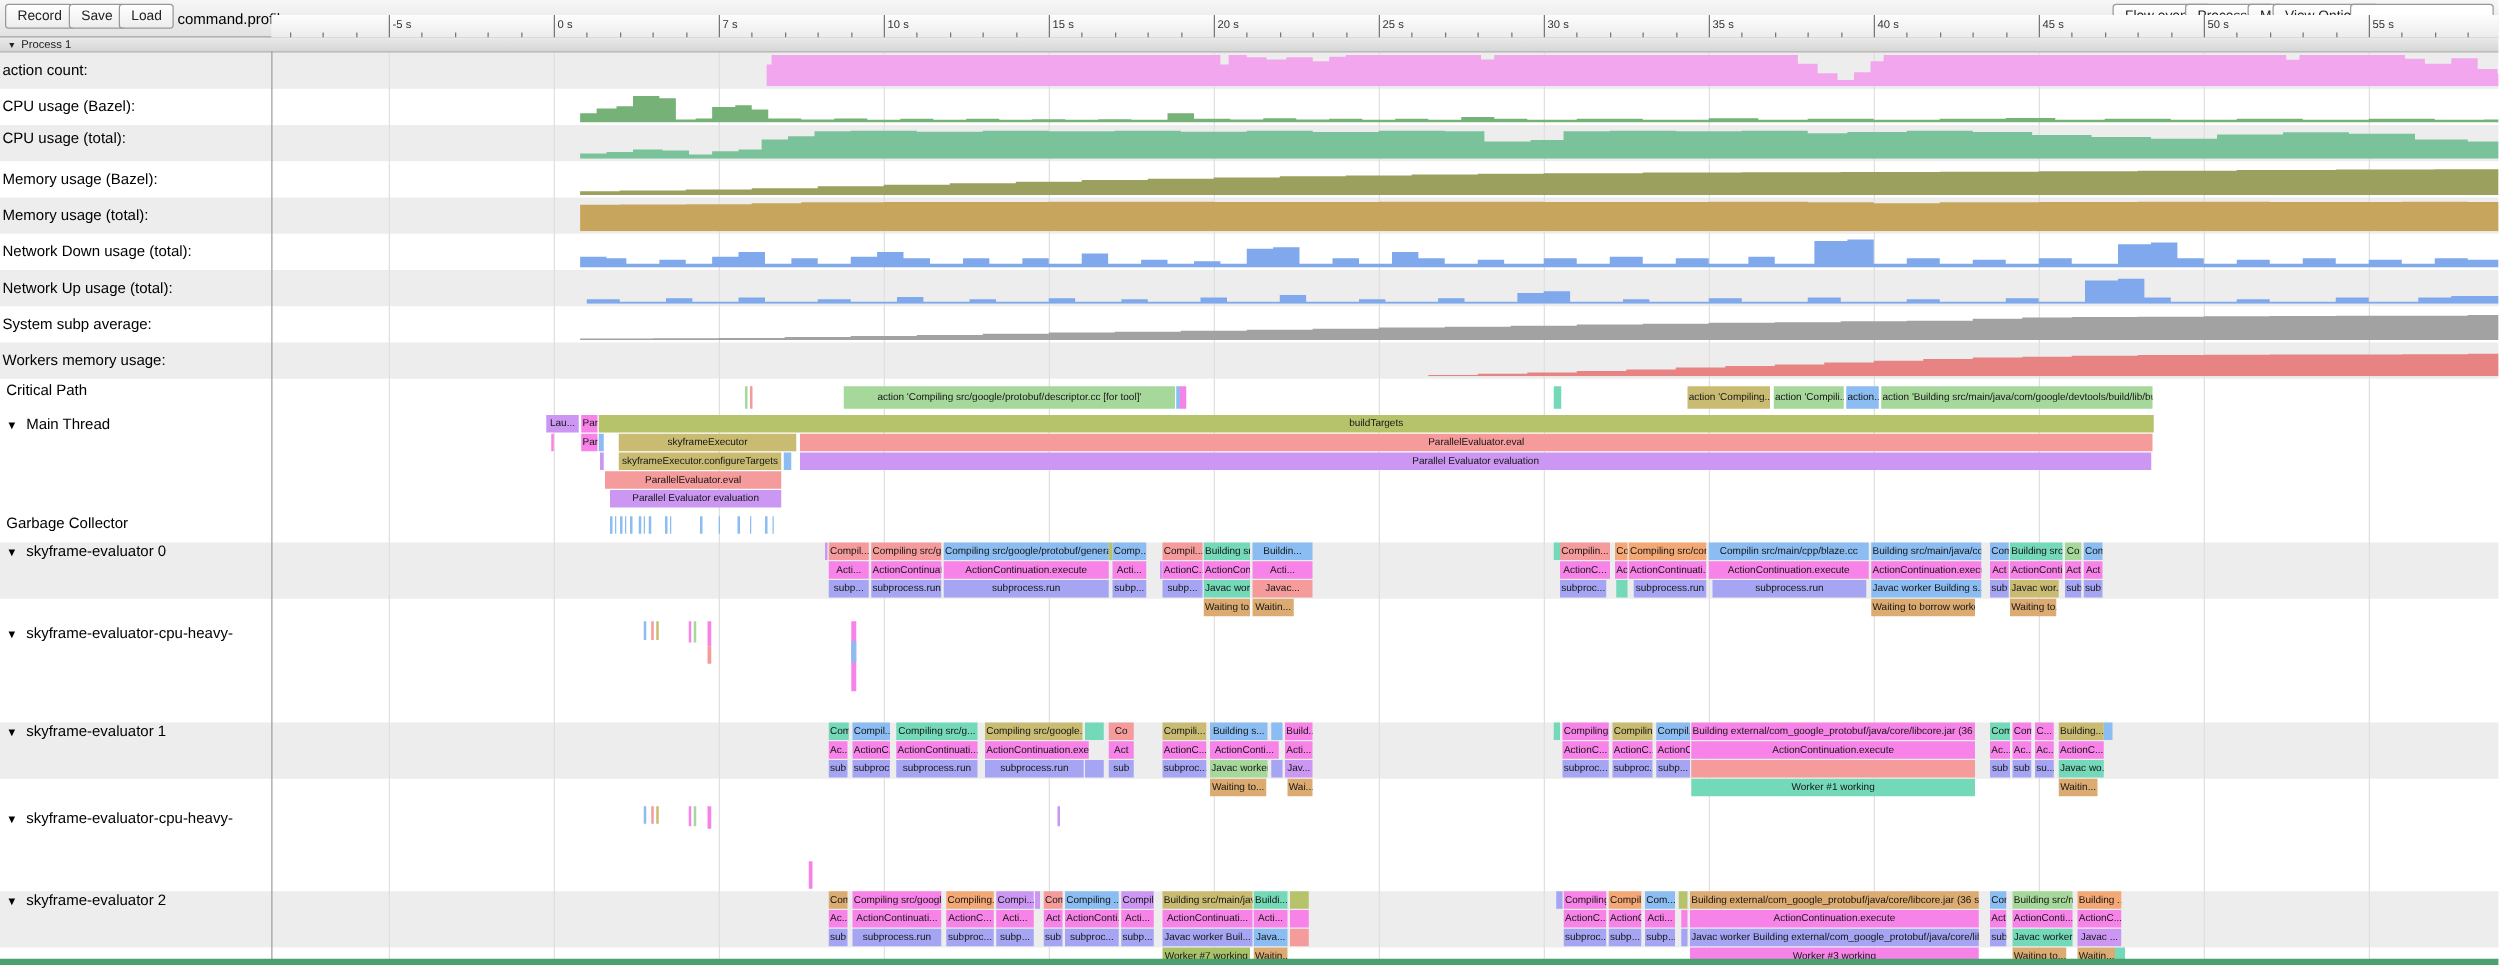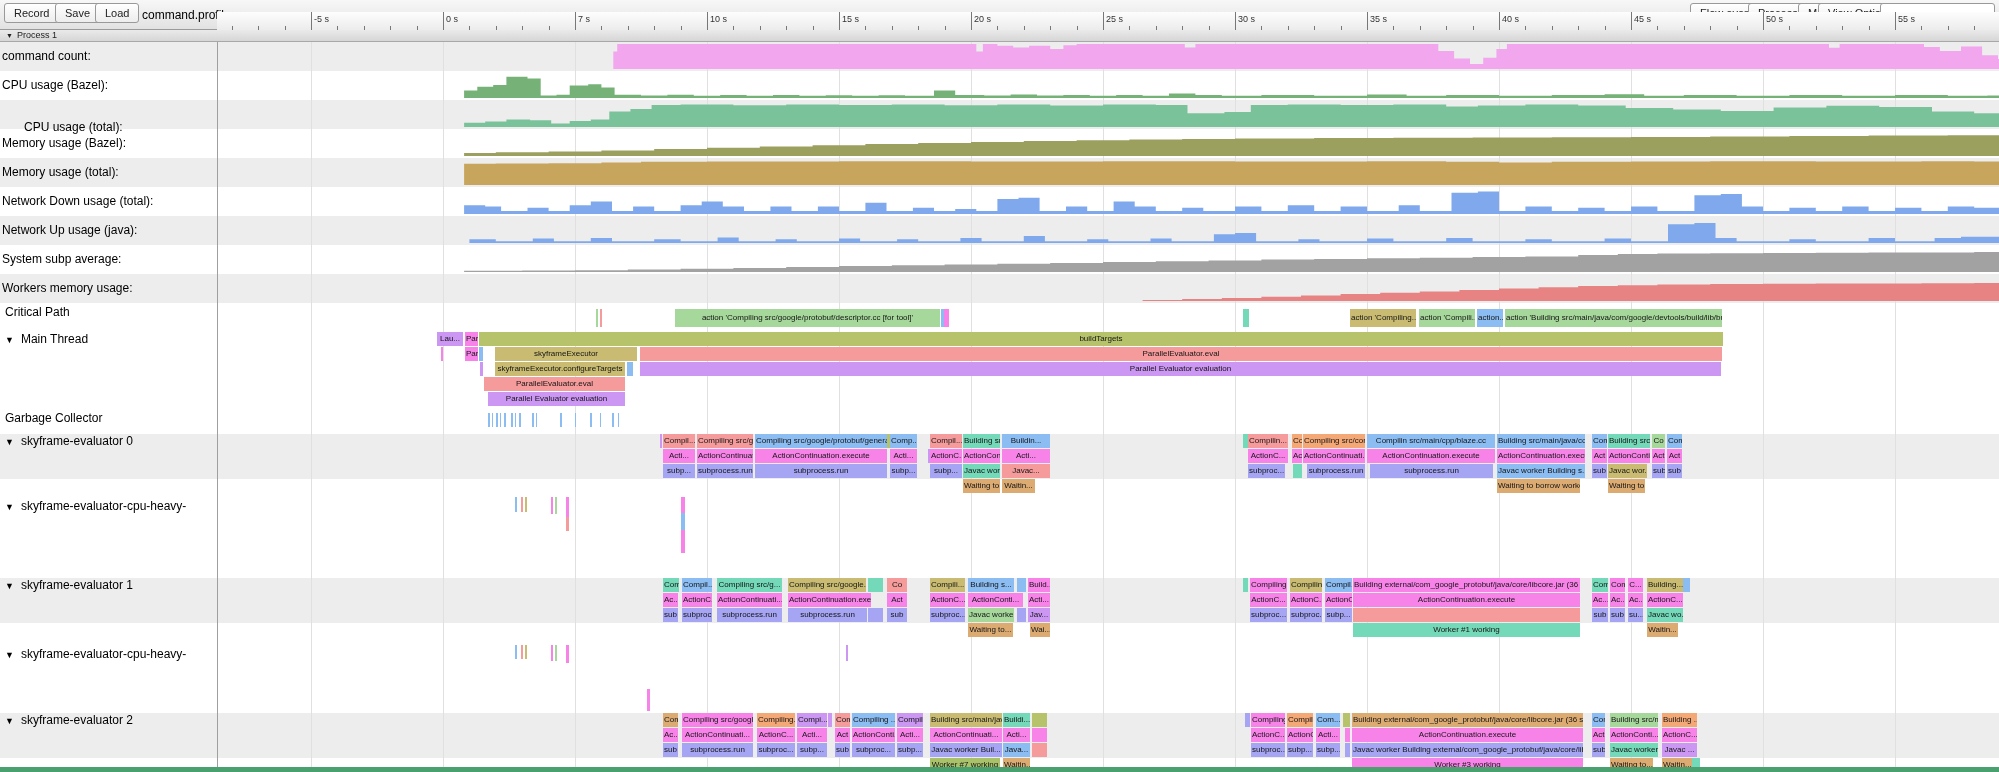--- a/index.html
+++ b/index.html
@@ -147,45 +147,45 @@
       <div class="gridline" style="left: 707px;"></div>
       <div class="gridline" style="left: 839px;"></div>
       <div class="gridline" style="left: 971px;"></div>
       <div class="gridline" style="left: 1103px;"></div>
       <div class="gridline" style="left: 1235px;"></div>
       <div class="gridline" style="left: 1367px;"></div>
       <div class="gridline" style="left: 1499px;"></div>
       <div class="gridline" style="left: 1631px;"></div>
       <div class="gridline" style="left: 1763px;"></div>
       <div class="gridline" style="left: 1895px;"></div>
-      <div class="rowlabel" style="top: 49px;">command count:</div>
+      <div class="rowlabel" style="top: 49px;">action count:</div>
       <svg class="chart" width="1999" height="25" viewBox="0 0 1999 25" preserveAspectRatio="none" style="top: 44px;">
         <path d="M609.3,25 L609.3,25.0 L613.3,25.0 L613.3,7.5 L617.2,7.5 L617.2,0.0 L971.0,0.0 L971.0,0.0 L976.3,0.0 L976.3,7.5 L982.9,7.5 L982.9,0.0 L997.4,0.0 L997.4,1.8 L1013.2,1.8 L1013.2,3.5 L1029.1,3.5 L1029.1,1.8 L1050.2,1.8 L1050.2,5.0 L1063.4,5.0 L1063.4,1.3 L1076.6,1.3 L1076.6,0.0 L1176.9,0.0 L1176.9,0.0 L1184.8,0.0 L1184.8,3.5 L1195.4,3.5 L1195.4,0.0 L1425.1,0.0 L1425.1,0.0 L1438.3,0.0 L1438.3,7.0 L1454.1,7.0 L1454.1,14.5 L1470.0,14.5 L1470.0,20.0 L1483.2,20.0 L1483.2,13.8 L1496.4,13.8 L1496.4,5.0 L1506.9,5.0 L1506.9,0.0 L1821.1,0.0 L1821.1,0.0 L1829.0,0.0 L1829.0,3.8 L1839.6,3.8 L1839.6,0.0 L1908.2,0.0 L1908.2,0.0 L1924.0,0.0 L1924.0,3.0 L1939.9,3.0 L1939.9,7.0 L1961.0,7.0 L1961.0,2.5 L1982.1,2.5 L1982.1,11.2 L1998.0,11.2 L1998.0,15.0 L1999,15.0 L1999,25 Z" fill="#f2a6ee"></path>
       </svg>
       <div class="rowlabel" style="top: 78px;">CPU usage (Bazel):</div>
       <svg class="chart" width="1999" height="25" viewBox="0 0 1999 25" preserveAspectRatio="none" style="top: 73px;">
         <path d="M464.1,25 L464.1,17.5 L477.3,17.5 L477.3,13.8 L493.2,13.8 L493.2,12.0 L506.4,12.0 L506.4,3.8 L527.5,3.8 L527.5,5.5 L540.7,5.5 L540.7,22.5 L556.5,22.5 L556.5,21.8 L569.7,21.8 L569.7,12.5 L588.2,12.5 L588.2,11.2 L601.4,11.2 L601.4,14.5 L614.6,14.5 L614.6,21.8 L641.0,21.8 L641.0,22.5 L667.4,22.5 L667.4,21.8 L693.8,21.8 L693.8,22.8 L720.2,22.8 L720.2,22.0 L746.6,22.0 L746.6,22.8 L773.0,22.8 L773.0,22.0 L799.4,22.0 L799.4,22.8 L825.8,22.8 L825.8,22.3 L852.2,22.3 L852.2,22.8 L878.6,22.8 L878.6,22.3 L905.0,22.3 L905.0,22.8 L934.0,22.8 L934.0,17.5 L955.2,17.5 L955.2,22.0 L984.2,22.0 L984.2,22.5 L1010.6,22.5 L1010.6,21.5 L1037.0,21.5 L1037.0,22.5 L1063.4,22.5 L1063.4,22.0 L1089.8,22.0 L1089.8,22.8 L1116.2,22.8 L1116.2,22.0 L1142.6,22.0 L1142.6,22.8 L1169.0,22.8 L1169.0,20.5 L1195.4,20.5 L1195.4,22.0 L1221.8,22.0 L1221.8,22.8 L1261.4,22.8 L1261.4,22.0 L1314.2,22.0 L1314.2,22.8 L1367.0,22.8 L1367.0,21.5 L1406.6,21.5 L1406.6,22.8 L1446.2,22.8 L1446.2,22.0 L1499.0,22.0 L1499.0,22.8 L1551.8,22.8 L1551.8,22.0 L1604.6,22.0 L1604.6,21.3 L1644.2,21.3 L1644.2,22.8 L1683.8,22.8 L1683.8,22.0 L1736.6,22.0 L1736.6,22.8 L1789.4,22.8 L1789.4,22.0 L1842.2,22.0 L1842.2,22.8 L1895.0,22.8 L1895.0,22.0 L1947.8,22.0 L1947.8,22.8 L1987.4,22.8 L1987.4,22.5 L1999,22.5 L1999,25 Z" fill="#76b277"></path>
       </svg>
-      <div class="rowlabel" style="top: 120px; margin-left: 22px;">CPU usage (total):</div>
+      <div class="rowlabel" style="top: 103px;">CPU usage (total):</div>
       <svg class="chart" width="1999" height="25" viewBox="0 0 1999 25" preserveAspectRatio="none" style="top: 102px;">
         <path d="M464.1,25 L464.1,20.8 L485.2,20.8 L485.2,19.5 L506.4,19.5 L506.4,17.5 L530.1,17.5 L530.1,18.3 L551.2,18.3 L551.2,21.5 L569.7,21.5 L569.7,19.0 L590.8,19.0 L590.8,17.5 L609.3,17.5 L609.3,9.5 L630.4,9.5 L630.4,7.0 L651.6,7.0 L651.6,3.0 L680.6,3.0 L680.6,2.5 L733.4,2.5 L733.4,3.3 L786.2,3.3 L786.2,2.5 L839.0,2.5 L839.0,3.0 L891.8,3.0 L891.8,2.5 L944.6,2.5 L944.6,3.3 L997.4,3.3 L997.4,2.5 L1050.2,2.5 L1050.2,3.5 L1103.0,3.5 L1103.0,2.5 L1155.8,2.5 L1155.8,3.0 L1187.5,3.0 L1187.5,11.2 L1224.4,11.2 L1224.4,10.0 L1250.8,10.0 L1250.8,3.0 L1287.8,3.0 L1287.8,2.5 L1340.6,2.5 L1340.6,3.0 L1393.4,3.0 L1393.4,2.5 L1446.2,2.5 L1446.2,4.5 L1477.9,4.5 L1477.9,3.5 L1525.4,3.5 L1525.4,2.5 L1578.2,2.5 L1578.2,3.5 L1625.7,3.5 L1625.7,6.0 L1673.2,6.0 L1673.2,7.5 L1720.8,7.5 L1720.8,9.0 L1773.6,9.0 L1773.6,5.5 L1826.4,5.5 L1826.4,3.8 L1879.2,3.8 L1879.2,5.0 L1932.0,5.0 L1932.0,9.5 L1974.2,9.5 L1974.2,11.2 L1999,11.2 L1999,25 Z" fill="#7ac39a"></path>
       </svg>
       <div class="rowlabel" style="top: 136px;">Memory usage (Bazel):</div>
       <svg class="chart" width="1999" height="25" viewBox="0 0 1999 25" preserveAspectRatio="none" style="top: 131px;">
         <path d="M464.1,25 L464.1,22.0 L495.8,22.0 L495.8,21.3 L548.6,21.3 L548.6,20.5 L601.4,20.5 L601.4,19.5 L654.2,19.5 L654.2,18.0 L707.0,18.0 L707.0,16.8 L759.8,16.8 L759.8,15.5 L812.6,15.5 L812.6,14.3 L865.4,14.3 L865.4,13.0 L918.2,13.0 L918.2,12.0 L971.0,12.0 L971.0,11.0 L1023.8,11.0 L1023.8,10.0 L1076.6,10.0 L1076.6,9.3 L1129.4,9.3 L1129.4,8.5 L1182.2,8.5 L1182.2,8.0 L1235.0,8.0 L1235.0,7.5 L1314.2,7.5 L1314.2,7.0 L1393.4,7.0 L1393.4,6.8 L1472.6,6.8 L1472.6,6.5 L1551.8,6.5 L1551.8,6.3 L1631.0,6.3 L1631.0,6.0 L1710.2,6.0 L1710.2,5.5 L1789.4,5.5 L1789.4,5.0 L1868.6,5.0 L1868.6,4.5 L1947.8,4.5 L1947.8,4.3 L1999,4.3 L1999,25 Z" fill="#9ba05e"></path>
       </svg>
       <div class="rowlabel" style="top: 165px;">Memory usage (total):</div>
       <svg class="chart" width="1999" height="25" viewBox="0 0 1999 25" preserveAspectRatio="none" style="top: 160px;">
         <path d="M464.1,25 L464.1,3.8 L495.8,3.8 L495.8,3.5 L548.6,3.5 L548.6,3.3 L601.4,3.3 L601.4,2.5 L641.0,2.5 L641.0,1.8 L707.0,1.8 L707.0,1.5 L839.0,1.5 L839.0,1.3 L971.0,1.3 L971.0,1.5 L1103.0,1.5 L1103.0,1.3 L1235.0,1.3 L1235.0,1.5 L1367.0,1.5 L1367.0,1.3 L1446.2,1.3 L1446.2,1.8 L1499.0,1.8 L1499.0,2.5 L1551.8,2.5 L1551.8,1.8 L1631.0,1.8 L1631.0,1.5 L1710.2,1.5 L1710.2,1.3 L1815.8,1.3 L1815.8,1.5 L1921.4,1.5 L1921.4,1.3 L1974.2,1.3 L1974.2,1.5 L1999,1.5 L1999,25 Z" fill="#c8a55c"></path>
       </svg>
       <div class="rowlabel" style="top: 194px;">Network Down usage (total):</div>
       <svg class="chart" width="1999" height="25" viewBox="0 0 1999 25" preserveAspectRatio="none" style="top: 189px;">
         <path d="M464.1,25 L464.1,16.3 L485.2,16.3 L485.2,17.5 L501.1,17.5 L501.1,22.0 L527.5,22.0 L527.5,18.8 L548.6,18.8 L548.6,22.0 L569.7,22.0 L569.7,16.3 L590.8,16.3 L590.8,12.5 L612.0,12.5 L612.0,22.0 L633.1,22.0 L633.1,17.5 L654.2,17.5 L654.2,22.0 L680.6,22.0 L680.6,16.3 L701.7,16.3 L701.7,12.5 L722.8,12.5 L722.8,17.5 L744.0,17.5 L744.0,22.0 L770.4,22.0 L770.4,17.5 L791.5,17.5 L791.5,22.0 L817.9,22.0 L817.9,17.5 L839.0,17.5 L839.0,22.0 L865.4,22.0 L865.4,13.8 L886.5,13.8 L886.5,22.0 L912.9,22.0 L912.9,18.8 L934.0,18.8 L934.0,22.0 L955.2,22.0 L955.2,20.0 L976.3,20.0 L976.3,22.0 L997.4,22.0 L997.4,10.0 L1018.5,10.0 L1018.5,8.8 L1039.6,8.8 L1039.6,22.0 L1066.0,22.0 L1066.0,17.5 L1087.2,17.5 L1087.2,22.0 L1113.6,22.0 L1113.6,12.5 L1134.7,12.5 L1134.7,17.5 L1155.8,17.5 L1155.8,22.0 L1182.2,22.0 L1182.2,18.8 L1203.3,18.8 L1203.3,22.0 L1235.0,22.0 L1235.0,17.5 L1261.4,17.5 L1261.4,22.0 L1287.8,22.0 L1287.8,16.3 L1314.2,16.3 L1314.2,22.0 L1340.6,22.0 L1340.6,17.5 L1367.0,17.5 L1367.0,22.0 L1398.7,22.0 L1398.7,16.3 L1419.8,16.3 L1419.8,22.0 L1451.5,22.0 L1451.5,3.8 L1477.9,3.8 L1477.9,2.5 L1499.0,2.5 L1499.0,22.0 L1525.4,22.0 L1525.4,17.5 L1551.8,17.5 L1551.8,22.0 L1578.2,22.0 L1578.2,18.8 L1604.6,18.8 L1604.6,22.0 L1631.0,22.0 L1631.0,17.5 L1657.4,17.5 L1657.4,22.0 L1694.4,22.0 L1694.4,6.3 L1720.8,6.3 L1720.8,5.0 L1741.9,5.0 L1741.9,17.5 L1763.0,17.5 L1763.0,22.0 L1789.4,22.0 L1789.4,18.8 L1815.8,18.8 L1815.8,22.0 L1842.2,22.0 L1842.2,17.5 L1868.6,17.5 L1868.6,22.0 L1895.0,22.0 L1895.0,18.8 L1921.4,18.8 L1921.4,22.0 L1947.8,22.0 L1947.8,17.5 L1974.2,17.5 L1974.2,18.8 L1999,18.8 L1999,25 Z" fill="#7fa9ec"></path>
       </svg>
-      <div class="rowlabel" style="top: 223px;">Network Up usage (java):</div>
+      <div class="rowlabel" style="top: 223px;">Network Up usage (total):</div>
       <svg class="chart" width="1999" height="25" viewBox="0 0 1999 25" preserveAspectRatio="none" style="top: 218px;">
         <path d="M469.4,25 L469.4,21.3 L495.8,21.3 L495.8,23.3 L532.8,23.3 L532.8,20.5 L553.9,20.5 L553.9,23.3 L590.8,23.3 L590.8,20.0 L612.0,20.0 L612.0,23.3 L654.2,23.3 L654.2,21.3 L680.6,21.3 L680.6,23.3 L717.6,23.3 L717.6,19.5 L738.7,19.5 L738.7,23.3 L775.6,23.3 L775.6,21.3 L796.8,21.3 L796.8,23.3 L839.0,23.3 L839.0,20.5 L860.1,20.5 L860.1,23.3 L897.1,23.3 L897.1,21.3 L918.2,21.3 L918.2,23.3 L960.4,23.3 L960.4,20.0 L981.6,20.0 L981.6,23.3 L1023.8,23.3 L1023.8,18.0 L1044.9,18.0 L1044.9,23.3 L1087.2,23.3 L1087.2,21.3 L1108.3,21.3 L1108.3,23.3 L1150.5,23.3 L1150.5,20.5 L1171.6,20.5 L1171.6,23.3 L1213.9,23.3 L1213.9,16.3 L1235.0,16.3 L1235.0,15.0 L1256.1,15.0 L1256.1,23.3 L1298.4,23.3 L1298.4,21.3 L1319.5,21.3 L1319.5,23.3 L1367.0,23.3 L1367.0,20.5 L1393.4,20.5 L1393.4,23.3 L1446.2,23.3 L1446.2,20.0 L1472.6,20.0 L1472.6,23.3 L1525.4,23.3 L1525.4,21.3 L1551.8,21.3 L1551.8,23.3 L1604.6,23.3 L1604.6,20.5 L1631.0,20.5 L1631.0,23.3 L1668.0,23.3 L1668.0,6.3 L1694.4,6.3 L1694.4,5.0 L1715.5,5.0 L1715.5,20.0 L1736.6,20.0 L1736.6,23.3 L1789.4,23.3 L1789.4,21.3 L1815.8,21.3 L1815.8,23.3 L1868.6,23.3 L1868.6,20.0 L1895.0,20.0 L1895.0,23.3 L1934.6,23.3 L1934.6,20.0 L1961.0,20.0 L1961.0,18.8 L1999,18.8 L1999,25 Z" fill="#7fa9ec"></path>
       </svg>
       <div class="rowlabel" style="top: 252px;">System subp average:</div>
       <svg class="chart" width="1999" height="25" viewBox="0 0 1999 25" preserveAspectRatio="none" style="top: 247px;">
         <path d="M464.1,25 L464.1,23.8 L522.2,23.8 L522.2,23.5 L575.0,23.5 L575.0,23.3 L627.8,23.3 L627.8,22.5 L680.6,22.5 L680.6,21.8 L733.4,21.8 L733.4,21.0 L786.2,21.0 L786.2,20.0 L839.0,20.0 L839.0,19.0 L891.8,19.0 L891.8,18.3 L944.6,18.3 L944.6,17.5 L997.4,17.5 L997.4,16.8 L1050.2,16.8 L1050.2,16.0 L1103.0,16.0 L1103.0,15.0 L1155.8,15.0 L1155.8,14.3 L1208.6,14.3 L1208.6,13.5 L1261.4,13.5 L1261.4,12.5 L1314.2,12.5 L1314.2,12.0 L1367.0,12.0 L1367.0,11.2 L1419.8,11.2 L1419.8,10.8 L1472.6,10.8 L1472.6,10.0 L1525.4,10.0 L1525.4,9.5 L1578.2,9.5 L1578.2,8.0 L1617.8,8.0 L1617.8,7.0 L1657.4,7.0 L1657.4,6.5 L1710.2,6.5 L1710.2,6.3 L1763.0,6.3 L1763.0,6.0 L1815.8,6.0 L1815.8,5.8 L1868.6,5.8 L1868.6,5.5 L1921.4,5.5 L1921.4,5.5 L1974.2,5.5 L1974.2,5.0 L1999,5.0 L1999,25 Z" fill="#a2a2a2"></path>
       </svg>
       <div class="rowlabel" style="top: 281px;">Workers memory usage:</div>
       <svg class="chart" width="1999" height="25" viewBox="0 0 1999 25" preserveAspectRatio="none" style="top: 276px;">
         <path d="M1142.6,25 L1142.6,24.0 L1182.2,24.0 L1182.2,23.0 L1221.8,23.0 L1221.8,22.0 L1261.4,22.0 L1261.4,20.8 L1301.0,20.8 L1301.0,19.5 L1340.6,19.5 L1340.6,18.0 L1380.2,18.0 L1380.2,16.8 L1419.8,16.8 L1419.8,15.5 L1459.4,15.5 L1459.4,14.0 L1499.0,14.0 L1499.0,12.5 L1538.6,12.5 L1538.6,11.2 L1578.2,11.2 L1578.2,10.0 L1617.8,10.0 L1617.8,9.3 L1657.4,9.3 L1657.4,8.5 L1710.2,8.5 L1710.2,8.0 L1763.0,8.0 L1763.0,7.8 L1815.8,7.8 L1815.8,7.5 L1868.6,7.5 L1868.6,7.5 L1921.4,7.5 L1921.4,7.3 L1974.2,7.3 L1974.2,7.0 L1999,7.0 L1999,25 Z" fill="#e88383"></path>

